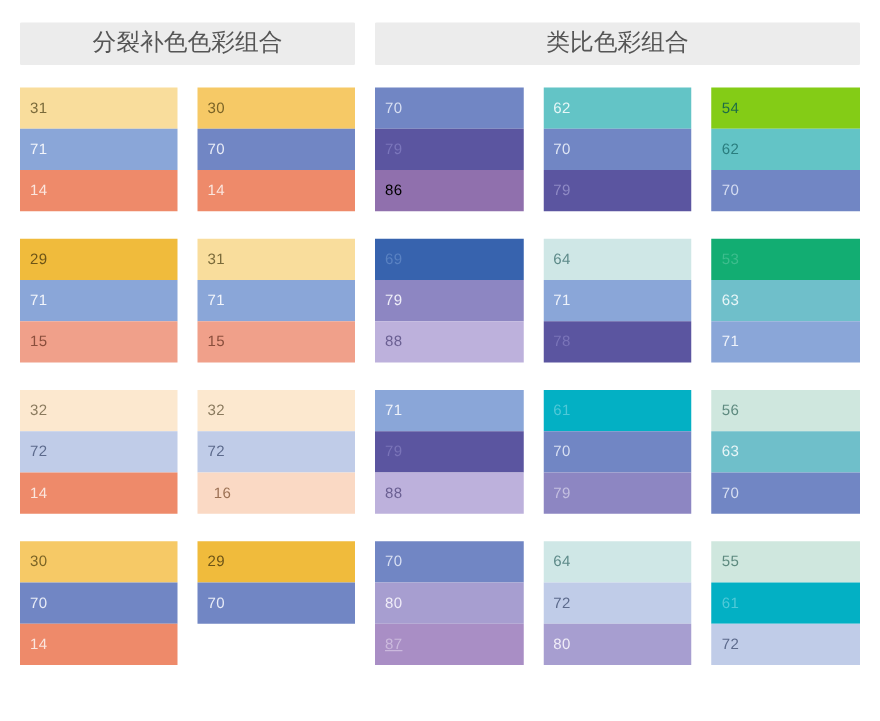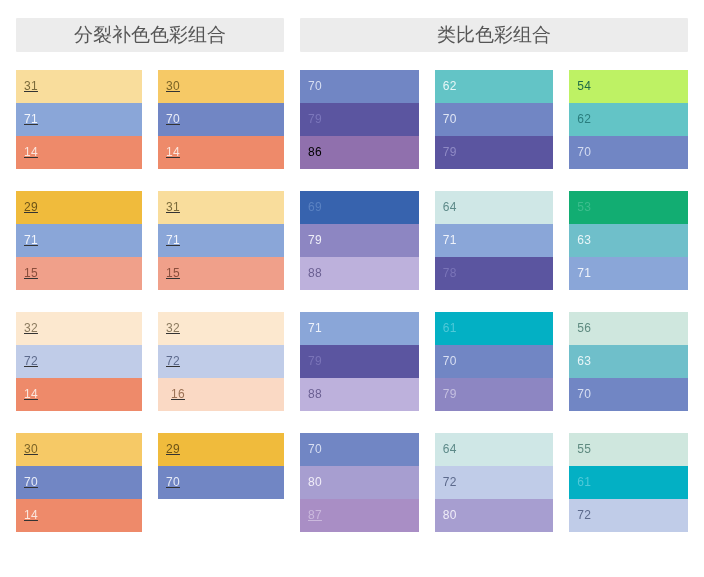--- a/index.html
+++ b/index.html
@@ -46,21 +46,20 @@
     display: flex;
     gap: 16px;
   }
   .col-group {
     display: flex;
     flex-direction: column;
   }
   .left-group {
     width: 268px;
     flex: 0 0 268px;
-    text-decoration: underline;
   }
   .right-group {
     flex: 1 1 auto;
   }
   .row {
     display: flex;
     gap: 16px;
     margin-bottom: 22px;
   }
   .row:last-child {
@@ -154,21 +153,21 @@
           <div class="band" style="background-color: rgb(113, 134, 196); color: rgb(216, 223, 242);">70</div>
           <div class="band" style="background-color: rgb(91, 85, 160); color: rgb(123, 118, 187);">79</div>
           <div class="band" style="background-color: rgb(144, 112, 173); color: #000000;">86</div>
         </div>
         <div class="swatch-card">
           <div class="band" style="background-color: rgb(99, 196, 198); color: rgb(230, 247, 247);">62</div>
           <div class="band" style="background-color: rgb(113, 134, 196); color: rgb(223, 229, 244);">70</div>
           <div class="band" style="background-color: rgb(91, 85, 160); color: rgb(143, 138, 197);">79</div>
         </div>
         <div class="swatch-card">
-          <div class="band" style="background-color: #bef264; color: rgb(31, 109, 70);">54</div>
+          <div class="band" style="background-color: #84cc16; color: rgb(31, 109, 70);">54</div>
           <div class="band" style="background-color: rgb(99, 196, 198); color: rgb(42, 125, 126);">62</div>
           <div class="band" style="background-color: rgb(113, 134, 196); color: rgb(212, 220, 241);">70</div>
         </div>
       </div>
 
       <div class="row">
         <div class="swatch-card">
           <div class="band" style="background-color: rgb(55, 99, 174); color: rgb(90, 130, 194);">69</div>
           <div class="band" style="background-color: rgb(141, 134, 194); color: rgb(239, 238, 248);">79</div>
           <div class="band" style="background-color: rgb(189, 177, 220); color: rgb(106, 95, 146);">88</div>

